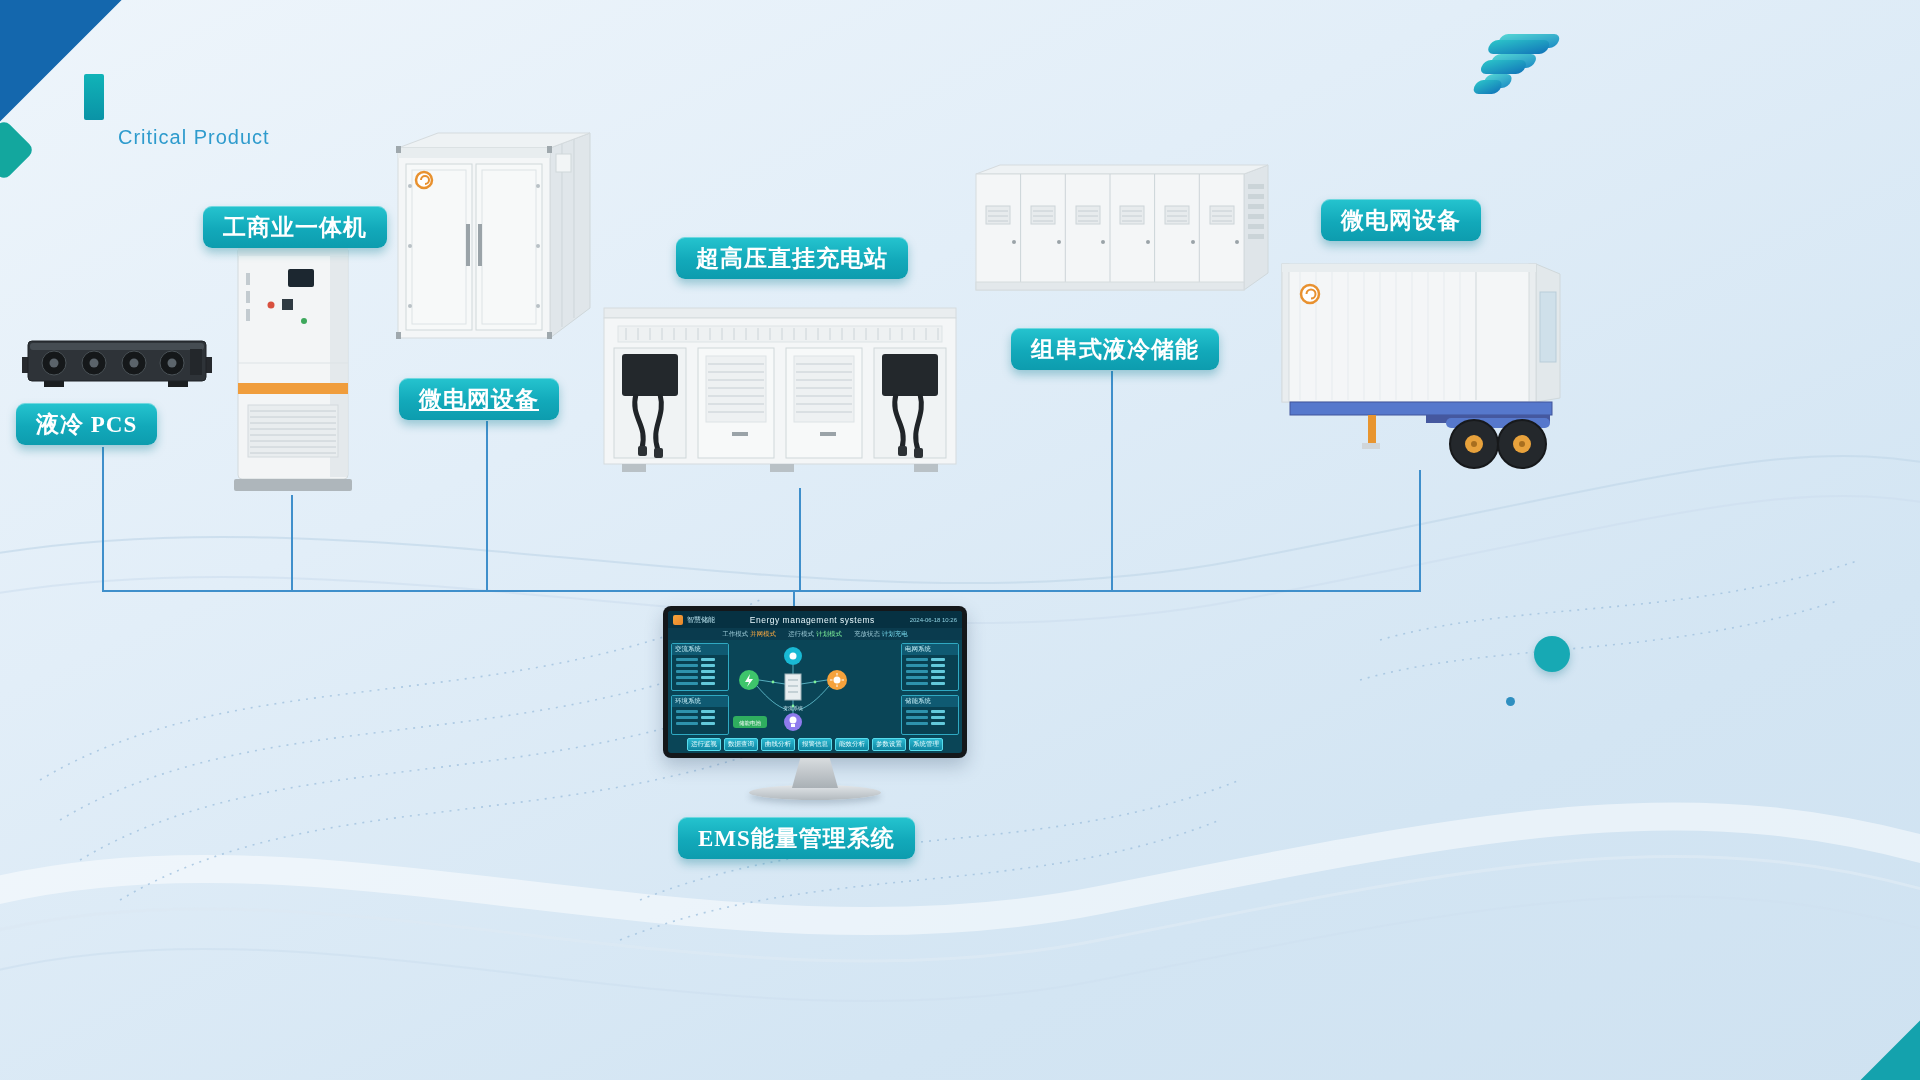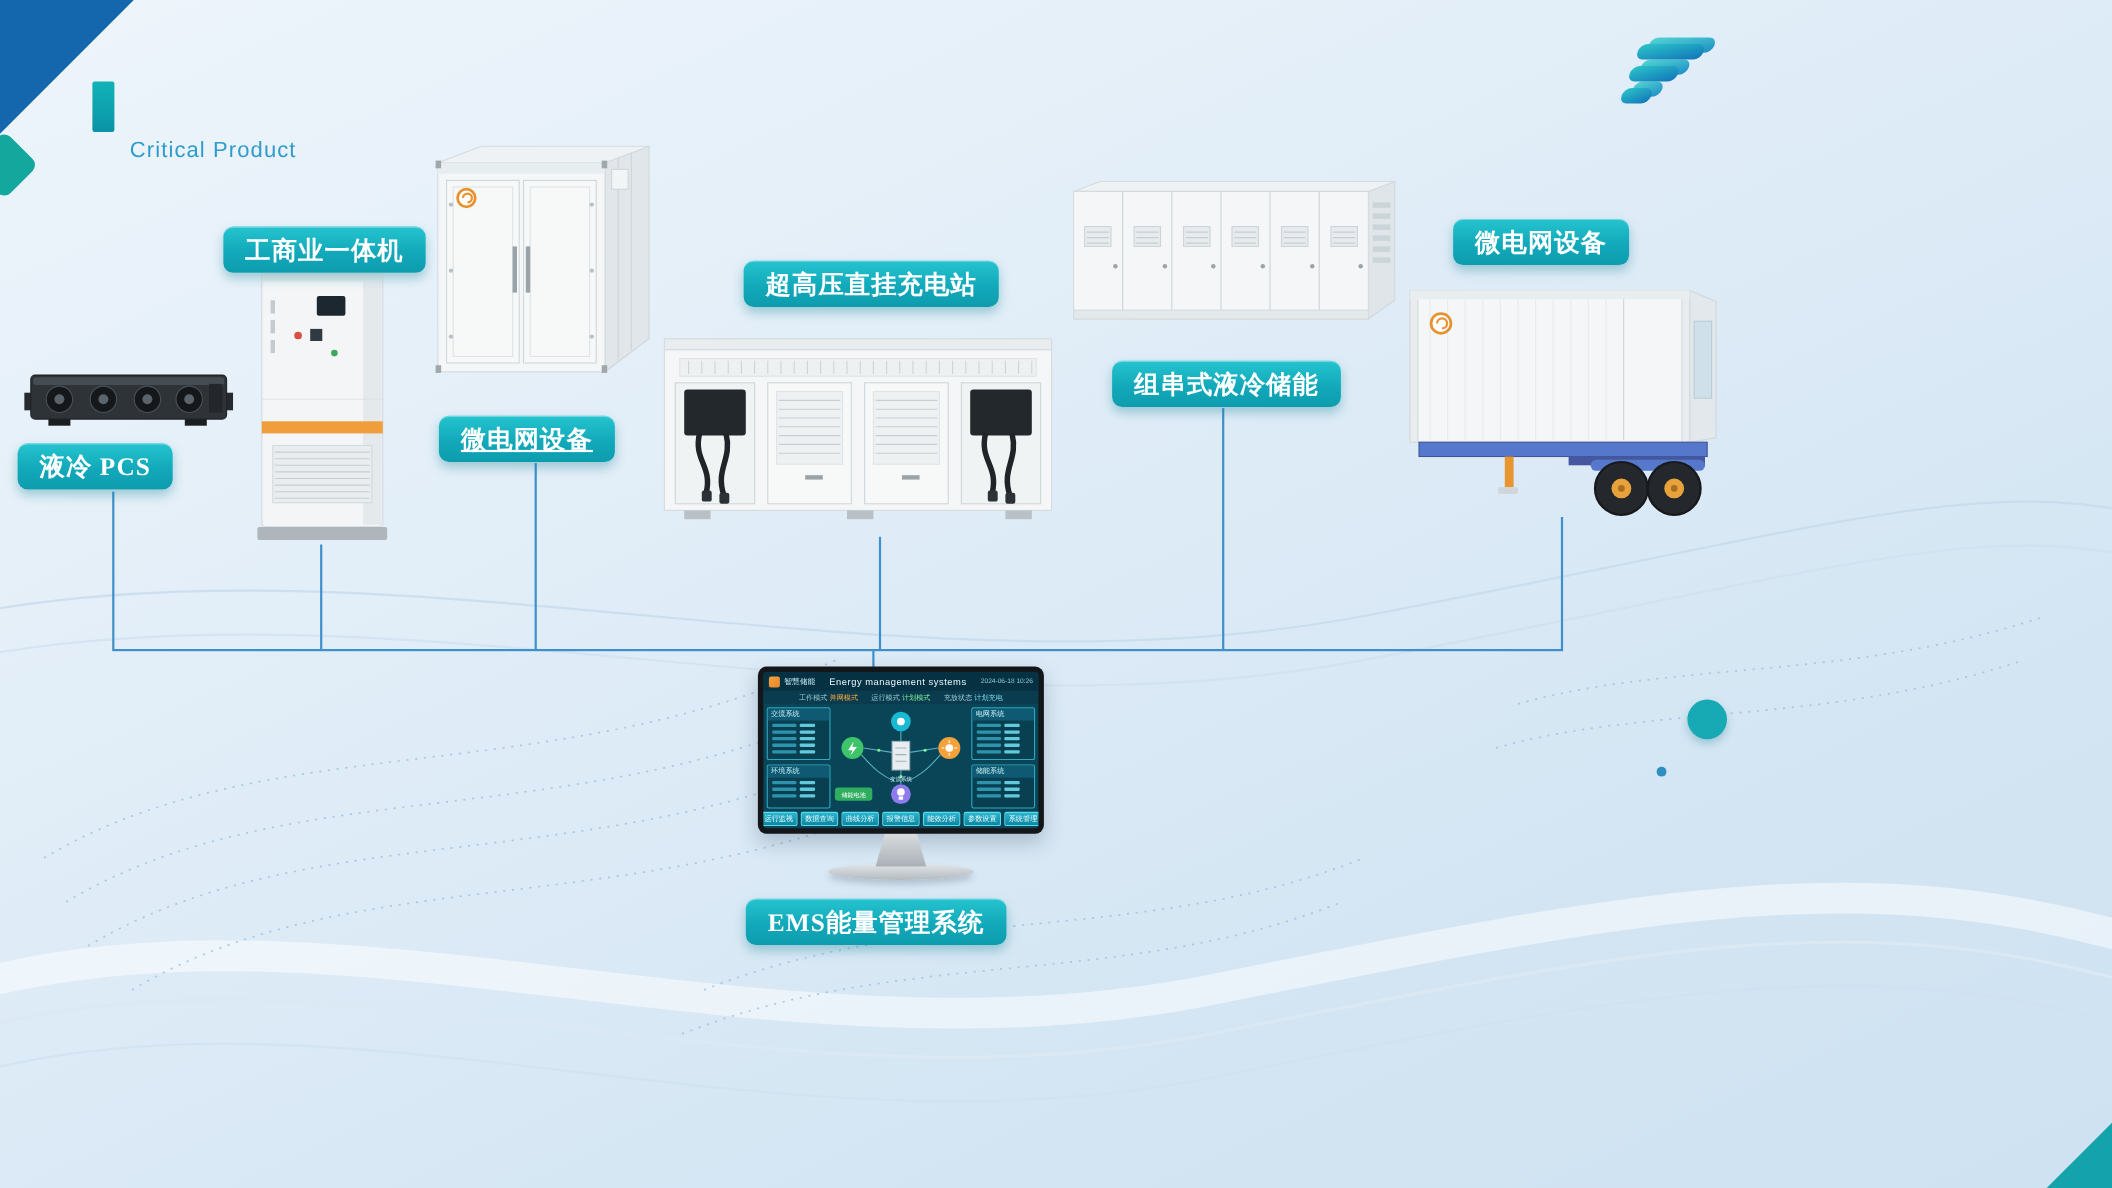--- a/index.html
+++ b/index.html
@@ -48,21 +48,21 @@
 
   
   .line{ position:absolute; background:#3f8fcb; z-index:2; }
   .v{ width:2px; }
   .h{ height:2px; }
 
   
   .art{ position:absolute; z-index:3; }
 
   
-  .monitor{ position:absolute; left:689px; top:606px; width:260px; z-index:3; }
+  .monitor{ position:absolute; left:663px; top:606px; width:304px; z-index:3; }
   .mon-frame{ height:152px; background:#14171a; border-radius:8px; padding:5px; box-shadow:0 8px 18px rgba(30,60,90,.25); }
   .mon-screen{ position:relative; height:142px; background:#0a4557; border-radius:3px; overflow:hidden; }
   .mon-neck{ width:46px; height:30px; margin:0 auto; background:linear-gradient(180deg,#d8dcdf,#a9b0b5); clip-path:polygon(18% 0,82% 0,100% 100%,0 100%); }
   .mon-base{ width:132px; height:15px; margin:-3px auto 0; border-radius:50%; background:linear-gradient(180deg,#e2e6e9,#b3babf); box-shadow:0 4px 6px rgba(60,80,100,.25); }
 
   .scr-top{ height:17px; background:#063142; display:flex; align-items:center; gap:4px; padding:0 5px; }
   .scr-logo{ width:10px; height:10px; border-radius:2px; background:linear-gradient(135deg,#f6a33c,#e8862a); }
   .scr-brand{ font-size:7px; color:#bfe9f4; }
   .scr-title{ flex:1; text-align:center; font-size:8.5px; color:#e8f8fd; letter-spacing:.5px; }
   .scr-time{ font-size:6px; color:#8fd0e0; }

